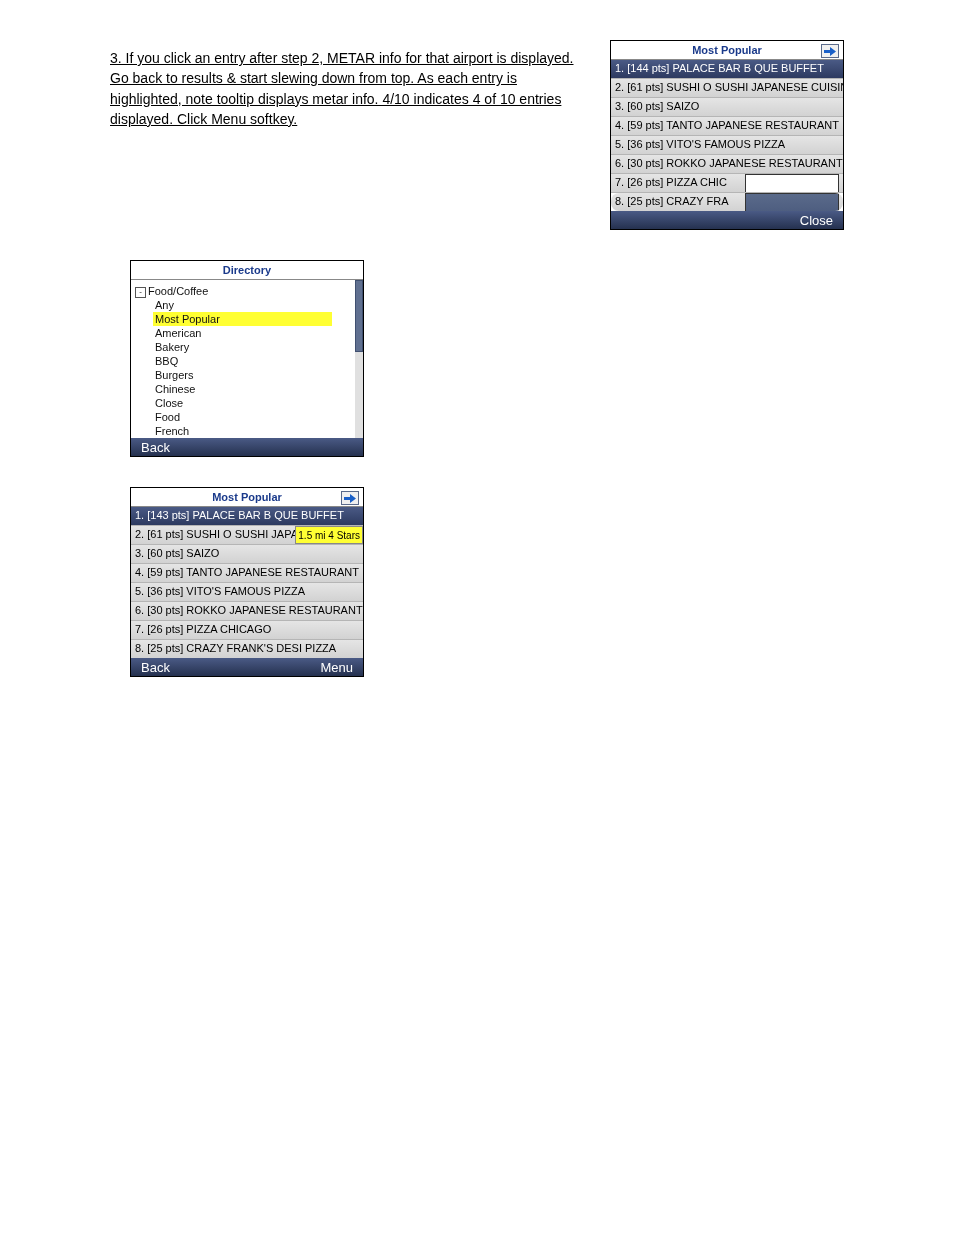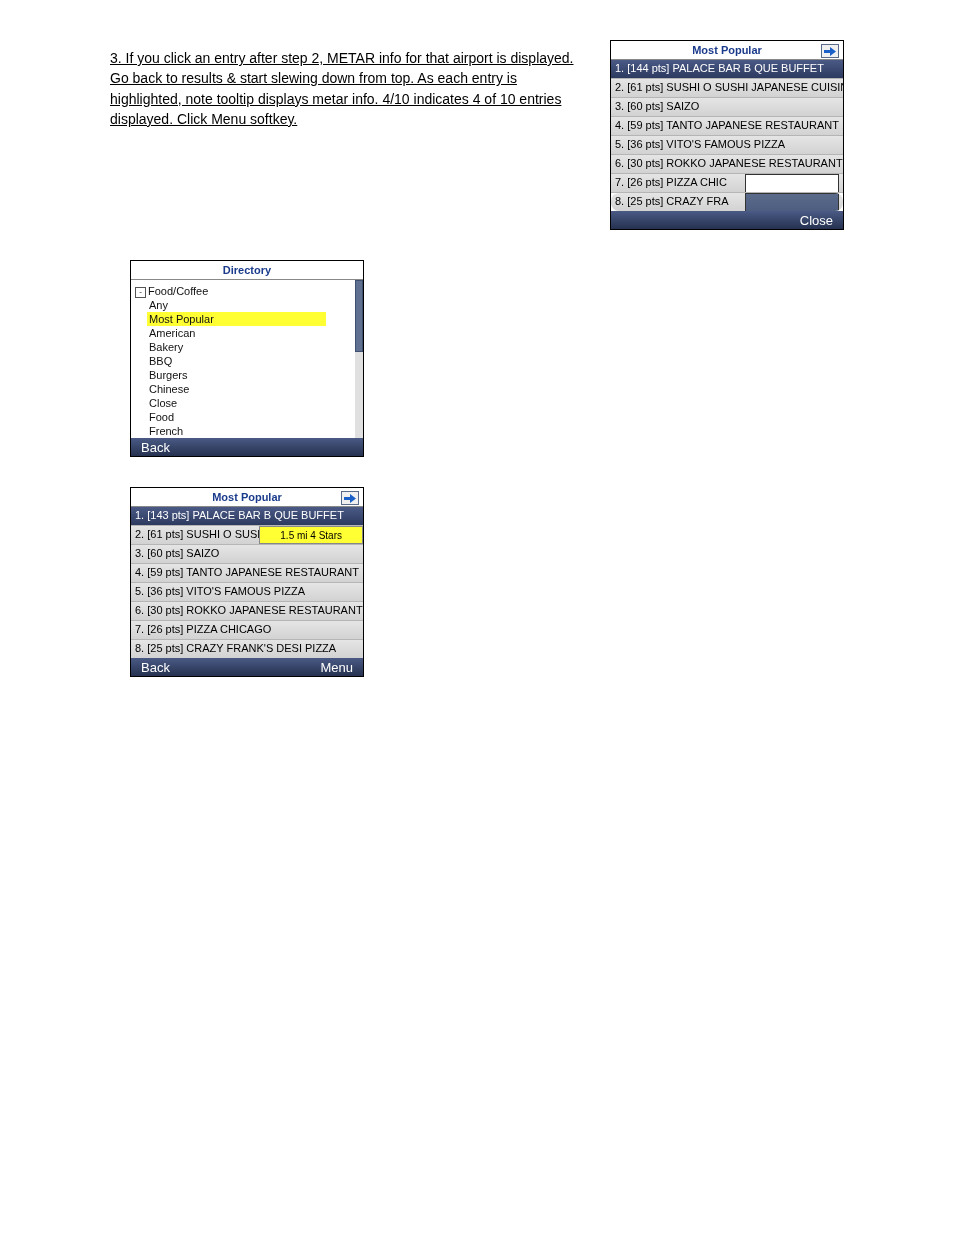--- a/index.html
+++ b/index.html
@@ -84,21 +84,21 @@
     color: #fff;
   }
   .yellow-tip {
     position: absolute;
     right: 0;
     top: 0;
     bottom: 0;
     background: #ffff33;
     color: #000;
     font-size: 10px;
-    padding: 0 20px;
+    padding: 0 2px;
     line-height: 17px;
     border: 1px solid #888;
   }
   .footbar {
     background: linear-gradient(#4a5a85, #25314f);
     color: #fff;
     font-size: 13px;
     height: 18px;
     display: flex;
     align-items: center;
@@ -121,21 +121,21 @@
     display: inline-block;
     width: 9px; height: 9px;
     border: 1px solid #555;
     font-size: 8px;
     line-height: 8px;
     text-align: center;
     margin-right: 2px;
     vertical-align: middle;
   }
   .tree-child {
-    margin-left: 12px;
+    margin-left: 18px;
     padding: 0 2px;
   }
   .tree-child.highlight {
     background: #ffff33;
     width: 175px;
   }
   .scrollbar {
     width: 8px;
     background: #e0e0e0;
     position: relative;

